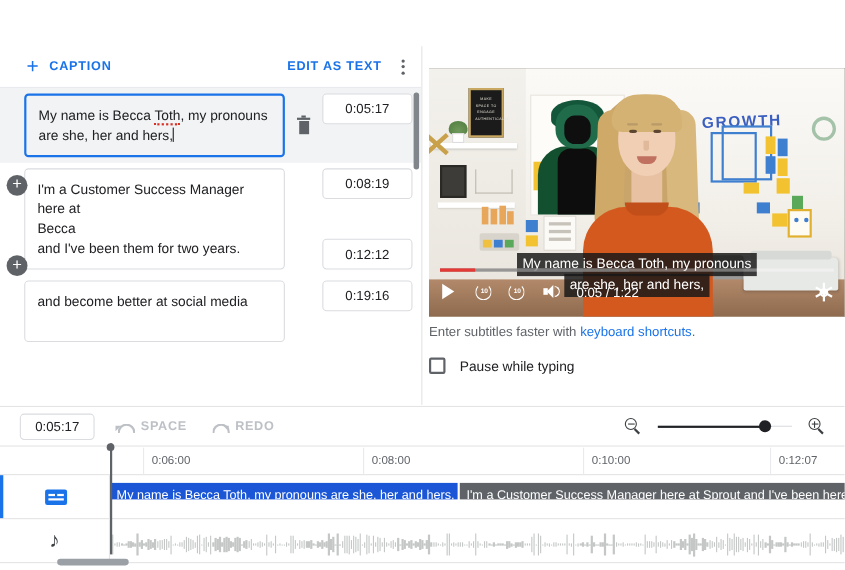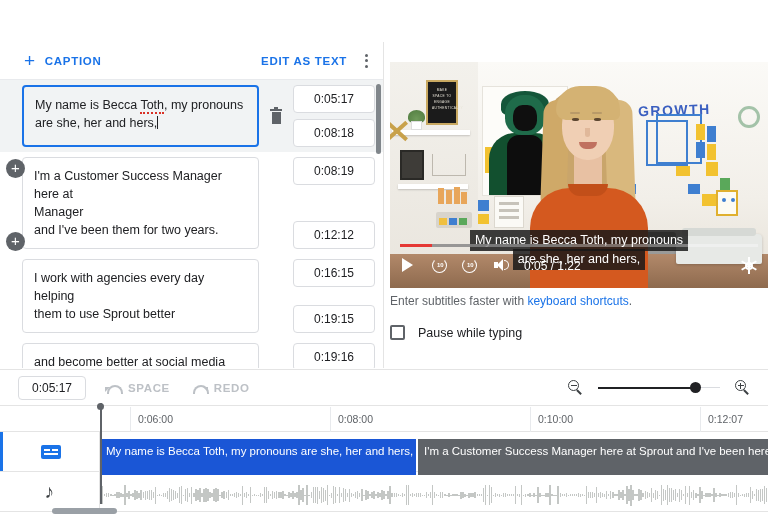--- a/index.html
+++ b/index.html
@@ -351,21 +351,21 @@
   .track { position: absolute; left: 0; width: 768px; border-bottom: 1px solid #e4e4e4; }
   .track-cc { top: 25px; height: 40px; }
   .track-cc .track-head { border-left: 3px solid #1a73e8; }
   .track-audio { top: 65px; height: 40px; }
   .cc-small { width: 20px; height: 14px; border-radius: 2px; background: #1a73e8; position: relative; }
   .cc-small::before, .cc-small::after { content:""; position:absolute; background:#fff; height:2px; }
   .cc-small::before { left:3px; top:4px; width:6px; } .cc-small::after { left:11px; top:4px; width:6px; }
   .cc-small i { position:absolute; left:3px; top:8px; width:14px; height:2px; background:#fff; }
   .note-icon { font-size: 19px; color: #3c4043; line-height: 1; }
   .clip {
-    position: absolute; top: 7px; height: 36px; color: #fff; font-size: 11.5px;
+    position: absolute; top: 7px; height: 15px; color: #fff; font-size: 11.5px;
     line-height: 24px; padding-left: 6px; white-space: nowrap; overflow: hidden; cursor: pointer;
   }
   .clip.sel { background: #1a56d6; }
   .clip.unsel { background: #5f6368; }
   .waveform { position: absolute; left: 100px; top: 12px; right: 0; height: 22px; }
   .wf-bar { position: absolute; bottom: 0; width: 1.4px; background: #c4c7c5; }
   .playhead { position: absolute; top: -4px; width: 1.6px; background: #5f6368; z-index: 9; }
   .playhead .dot { position: absolute; left: -3px; top: 0; width: 7px; height: 7px;
                    border-radius: 50%; background: #5f6368; }
   .hscroll { position: absolute; bottom: 4px; height: 6px; background: #9aa0a6; border-radius: 3px; cursor: pointer; }
@@ -400,49 +400,37 @@
           <span>are she, her and hers,</span><span class="caret"></span>
         </div>
         <div class="trash">
           <div class="trash-icon">
               <div class="lid"></div>
               <div class="can"></div>
             </div>
         </div>
         <div class="times">
           <div class="time-chip">0:05:17</div>
-          <div class="time-chip">0:08:18</div>
         </div>
       </div>
 
       <div class="add-node" style="top:152px">+</div>
       <div class="caption-row">
         <div class="caption-box">
           <span>I'm a Customer Success Manager here at</span><br>
-          <span>Manager</span><br>
+          <span>Becca</span><br>
           <span>and I've been them for two years.</span>
         </div>
         <div class="trash"></div>
         <div class="times">
           <div class="time-chip">0:08:19</div>
           <div class="time-chip">0:12:12</div>
         </div>
       </div>
 
-      <div class="caption-row">
-        <div class="caption-box">
-          <span>I work with agencies every day helping</span><br>
-          <span>them to use Sprout better</span>
-        </div>
-        <div class="trash"></div>
-        <div class="times">
-          <div class="time-chip">0:16:15</div>
-          <div class="time-chip">0:19:15</div>
-        </div>
-      </div>
 
       <div class="caption-row">
         <div class="caption-box">
           <span>and become better at social media</span><br>
           
         </div>
         <div class="trash"></div>
         <div class="times">
           <div class="time-chip">0:19:16</div>
 

